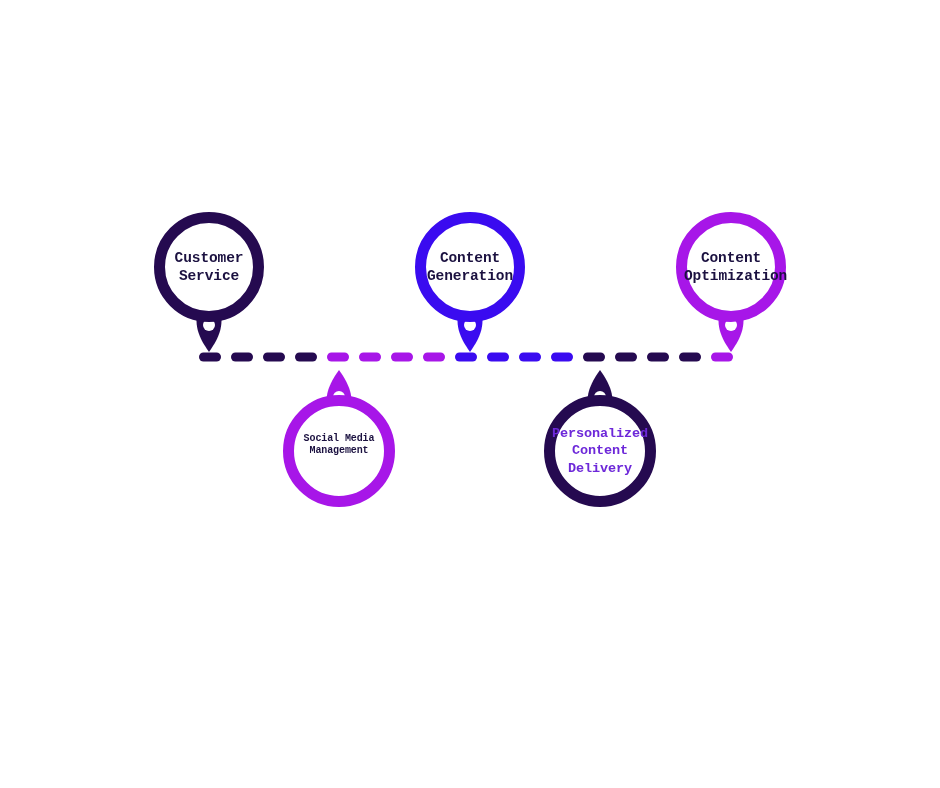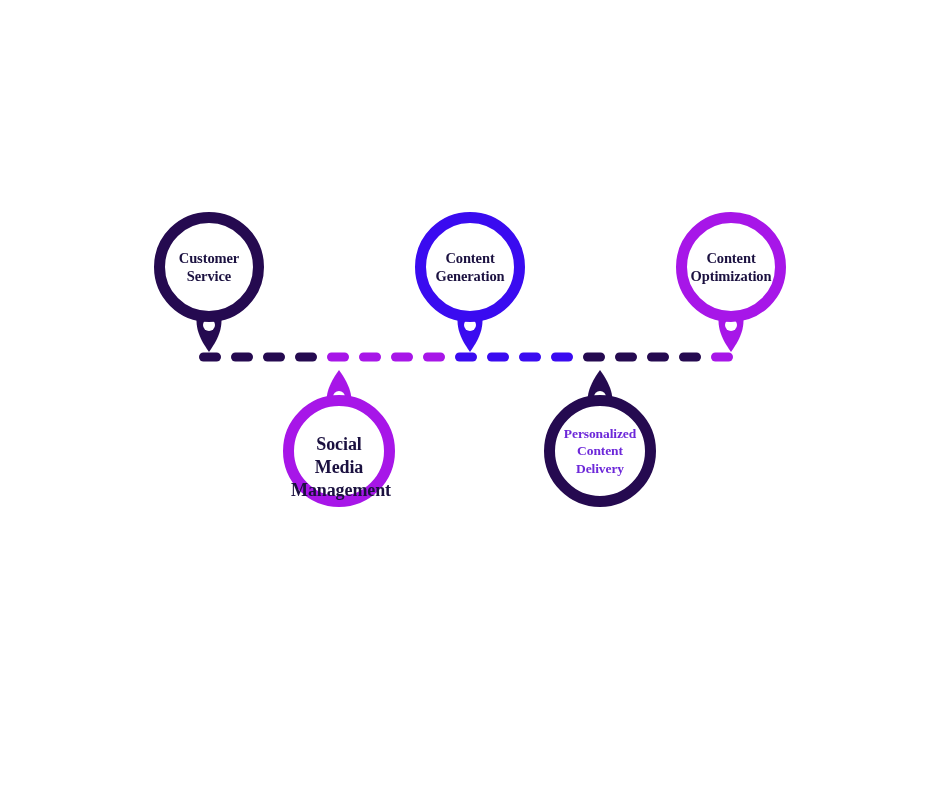--- a/index.html
+++ b/index.html
@@ -24,21 +24,21 @@
     position: absolute;
     left: 0;
     top: 0;
     width: 940px;
     height: 788px;
     display: block;
   }
   .node-label {
     position: absolute;
     text-align: center;
-    font-family: Liberation Serif, serif;
+    font-family: Liberation Mono, monospace;
     font-weight: bold;
     color: #1b1140;
     line-height: 1.28;
     letter-spacing: -0.1px;
     pointer-events: none;
     white-space: pre-line;
   }
 </style>
 </head>
 <body>
@@ -99,19 +99,19 @@
         <circle cx="600" cy="451" r="50.5" fill="none" stroke="#250a50" stroke-width="11"></circle>
       </g>
     </svg>
   <div id="labels">
       <div class="node-label" style="font-size: 14.5px; color: rgb(27, 17, 64); width: 94px; left: 162px; top: 248.5px;">Customer
 Service</div>
       <div class="node-label" style="font-size: 14.5px; color: rgb(27, 17, 64); width: 94px; left: 423px; top: 248.5px;">Content
 Generation</div>
       <div class="node-label" style="font-size: 14.5px; color: rgb(27, 17, 64); width: 94px; left: 684px; top: 248.5px;">Content
 Optimization</div>
-      <div class="node-label" style="font-size: 18px; color: rgb(27, 17, 64); width: 96px; left: 291px; top: 432.5px;">Social Media
+      <div class="node-label" style="font-size: 10px; color: rgb(27, 17, 64); width: 96px; left: 291px; top: 432.5px;">Social Media
 Management</div>
       <div class="node-label" style="font-size: 13.5px; color: #6d28d9; width: 96px; left: 552px; top: 425px;">Personalized
 Content
 Delivery</div>
     </div>
 </div>
 
 </body></html>

